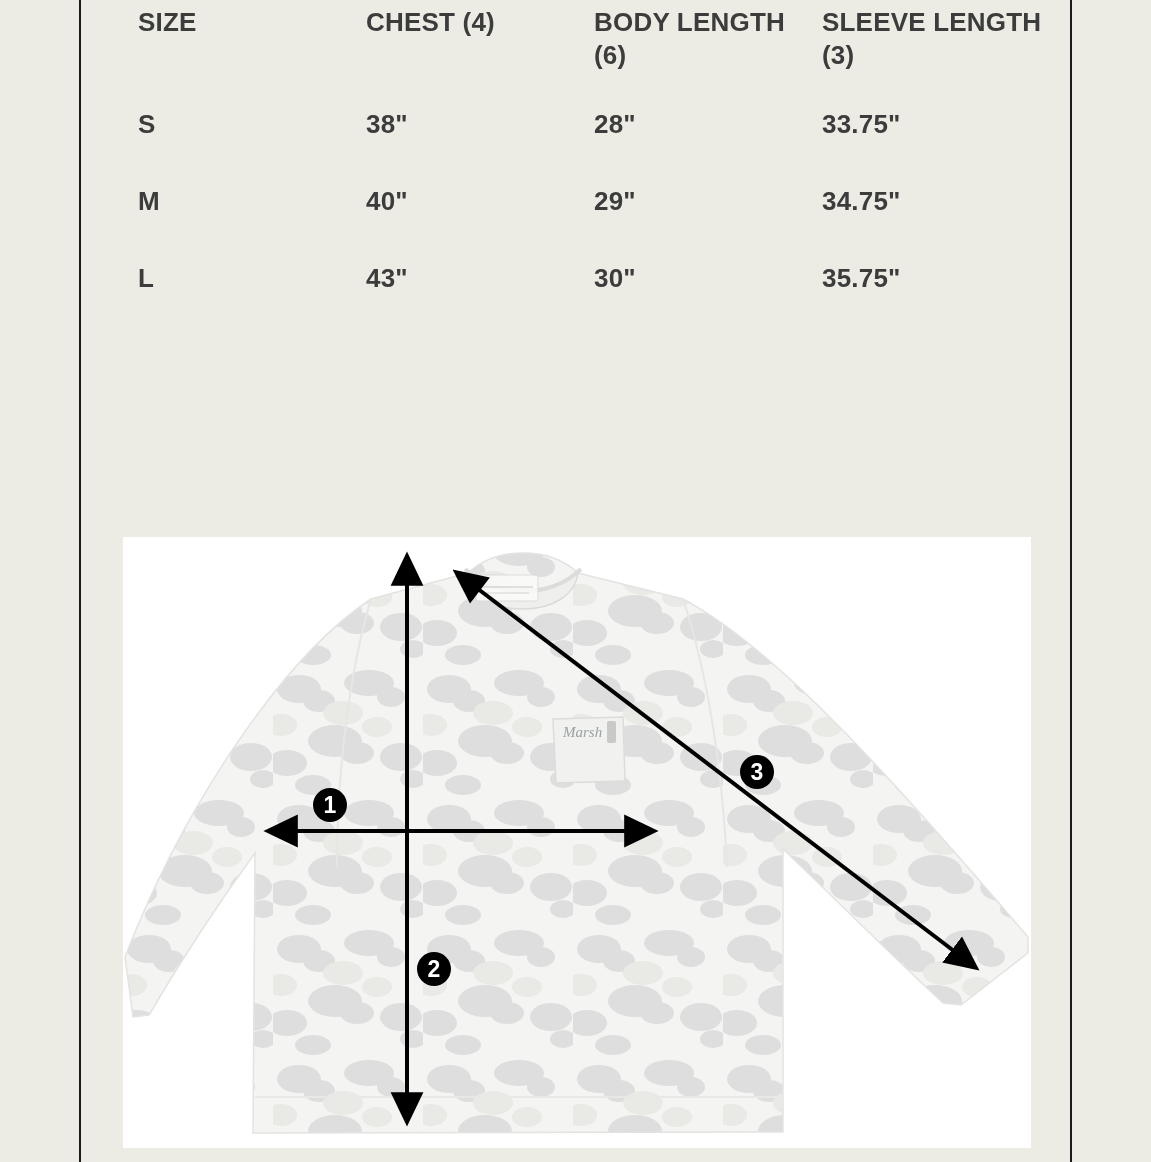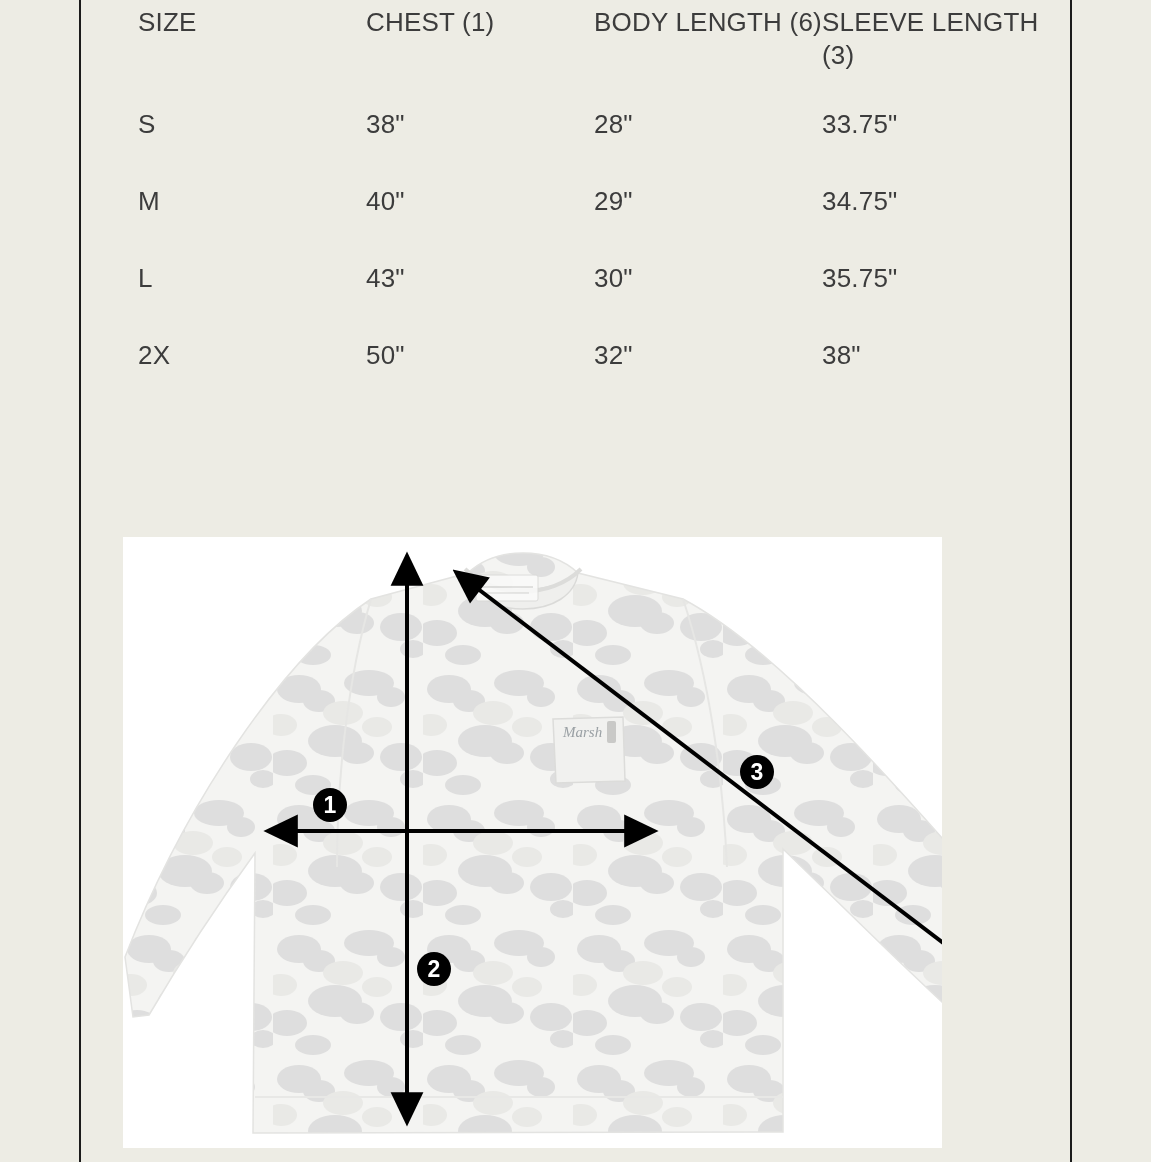--- a/index.html
+++ b/index.html
@@ -42,21 +42,21 @@
     top: 6px;
     width: 920px;
     border-collapse: collapse;
     table-layout: fixed;
   }
   .size-table th,
   .size-table td {
     text-align: left;
     vertical-align: top;
     color: #3c3c3c;
-    font-weight: normal;
+    font-weight: bold;
     padding: 0;
   }
   .size-table th {
     font-size: 26px;
     line-height: 1.25;
     letter-spacing: 0.2px;
     padding-bottom: 40px;
   }
   .size-table td {
     font-size: 26px;
@@ -69,21 +69,21 @@
   .col-size   { width: 228px; }
   .col-chest  { width: 228px; }
   .col-body   { width: 228px; }
   .col-sleeve { width: 236px; }
 
   
   .figure {
     position: absolute;
     left: 42px;
     top: 537px;
-    width: 819px;
+    width: 908px;
     height: 611px;
     background: #0ea5e9;
     overflow: hidden;
   }
   .figure svg { display: block; }
 
   .callout-num {
     font-family: "Liberation Sans", sans-serif;
     font-size: 23px;
     font-weight: bold;
@@ -107,21 +107,21 @@
   <table class="size-table">
     <colgroup>
       <col class="col-size">
         <col class="col-chest">
         <col class="col-body">
         <col class="col-sleeve">
     </colgroup>
     <thead>
       <tr>
         <th>SIZE</th>
-        <th>CHEST (1)</th>
+        <th>CHEST (4)</th>
         <th>BODY LENGTH (6)</th>
         <th>SLEEVE LENGTH (3)</th>
       </tr>
     </thead>
     <tbody>
       <tr>
         <td>S</td>
         <td>38"</td>
         <td>28"</td>
         <td>33.75"</td>
@@ -130,26 +130,20 @@
         <td>M</td>
         <td>40"</td>
         <td>29"</td>
         <td>34.75"</td>
       </tr>
       <tr>
         <td>L</td>
         <td>43"</td>
         <td>30"</td>
         <td>35.75"</td>
-      </tr>
-      <tr>
-        <td>2X</td>
-        <td>50"</td>
-        <td>32"</td>
-        <td>38"</td>
       </tr>
     </tbody>
   </table>
 
   <div class="figure">
     <svg width="908" height="611" viewBox="0 0 908 611" xmlns="http://www.w3.org/2000/svg">
       <defs>
         <pattern id="camo" width="150" height="130" patternUnits="userSpaceOnUse">
           <rect width="150" height="130" fill="#f4f4f2"></rect>
           <g fill="#dedede">

